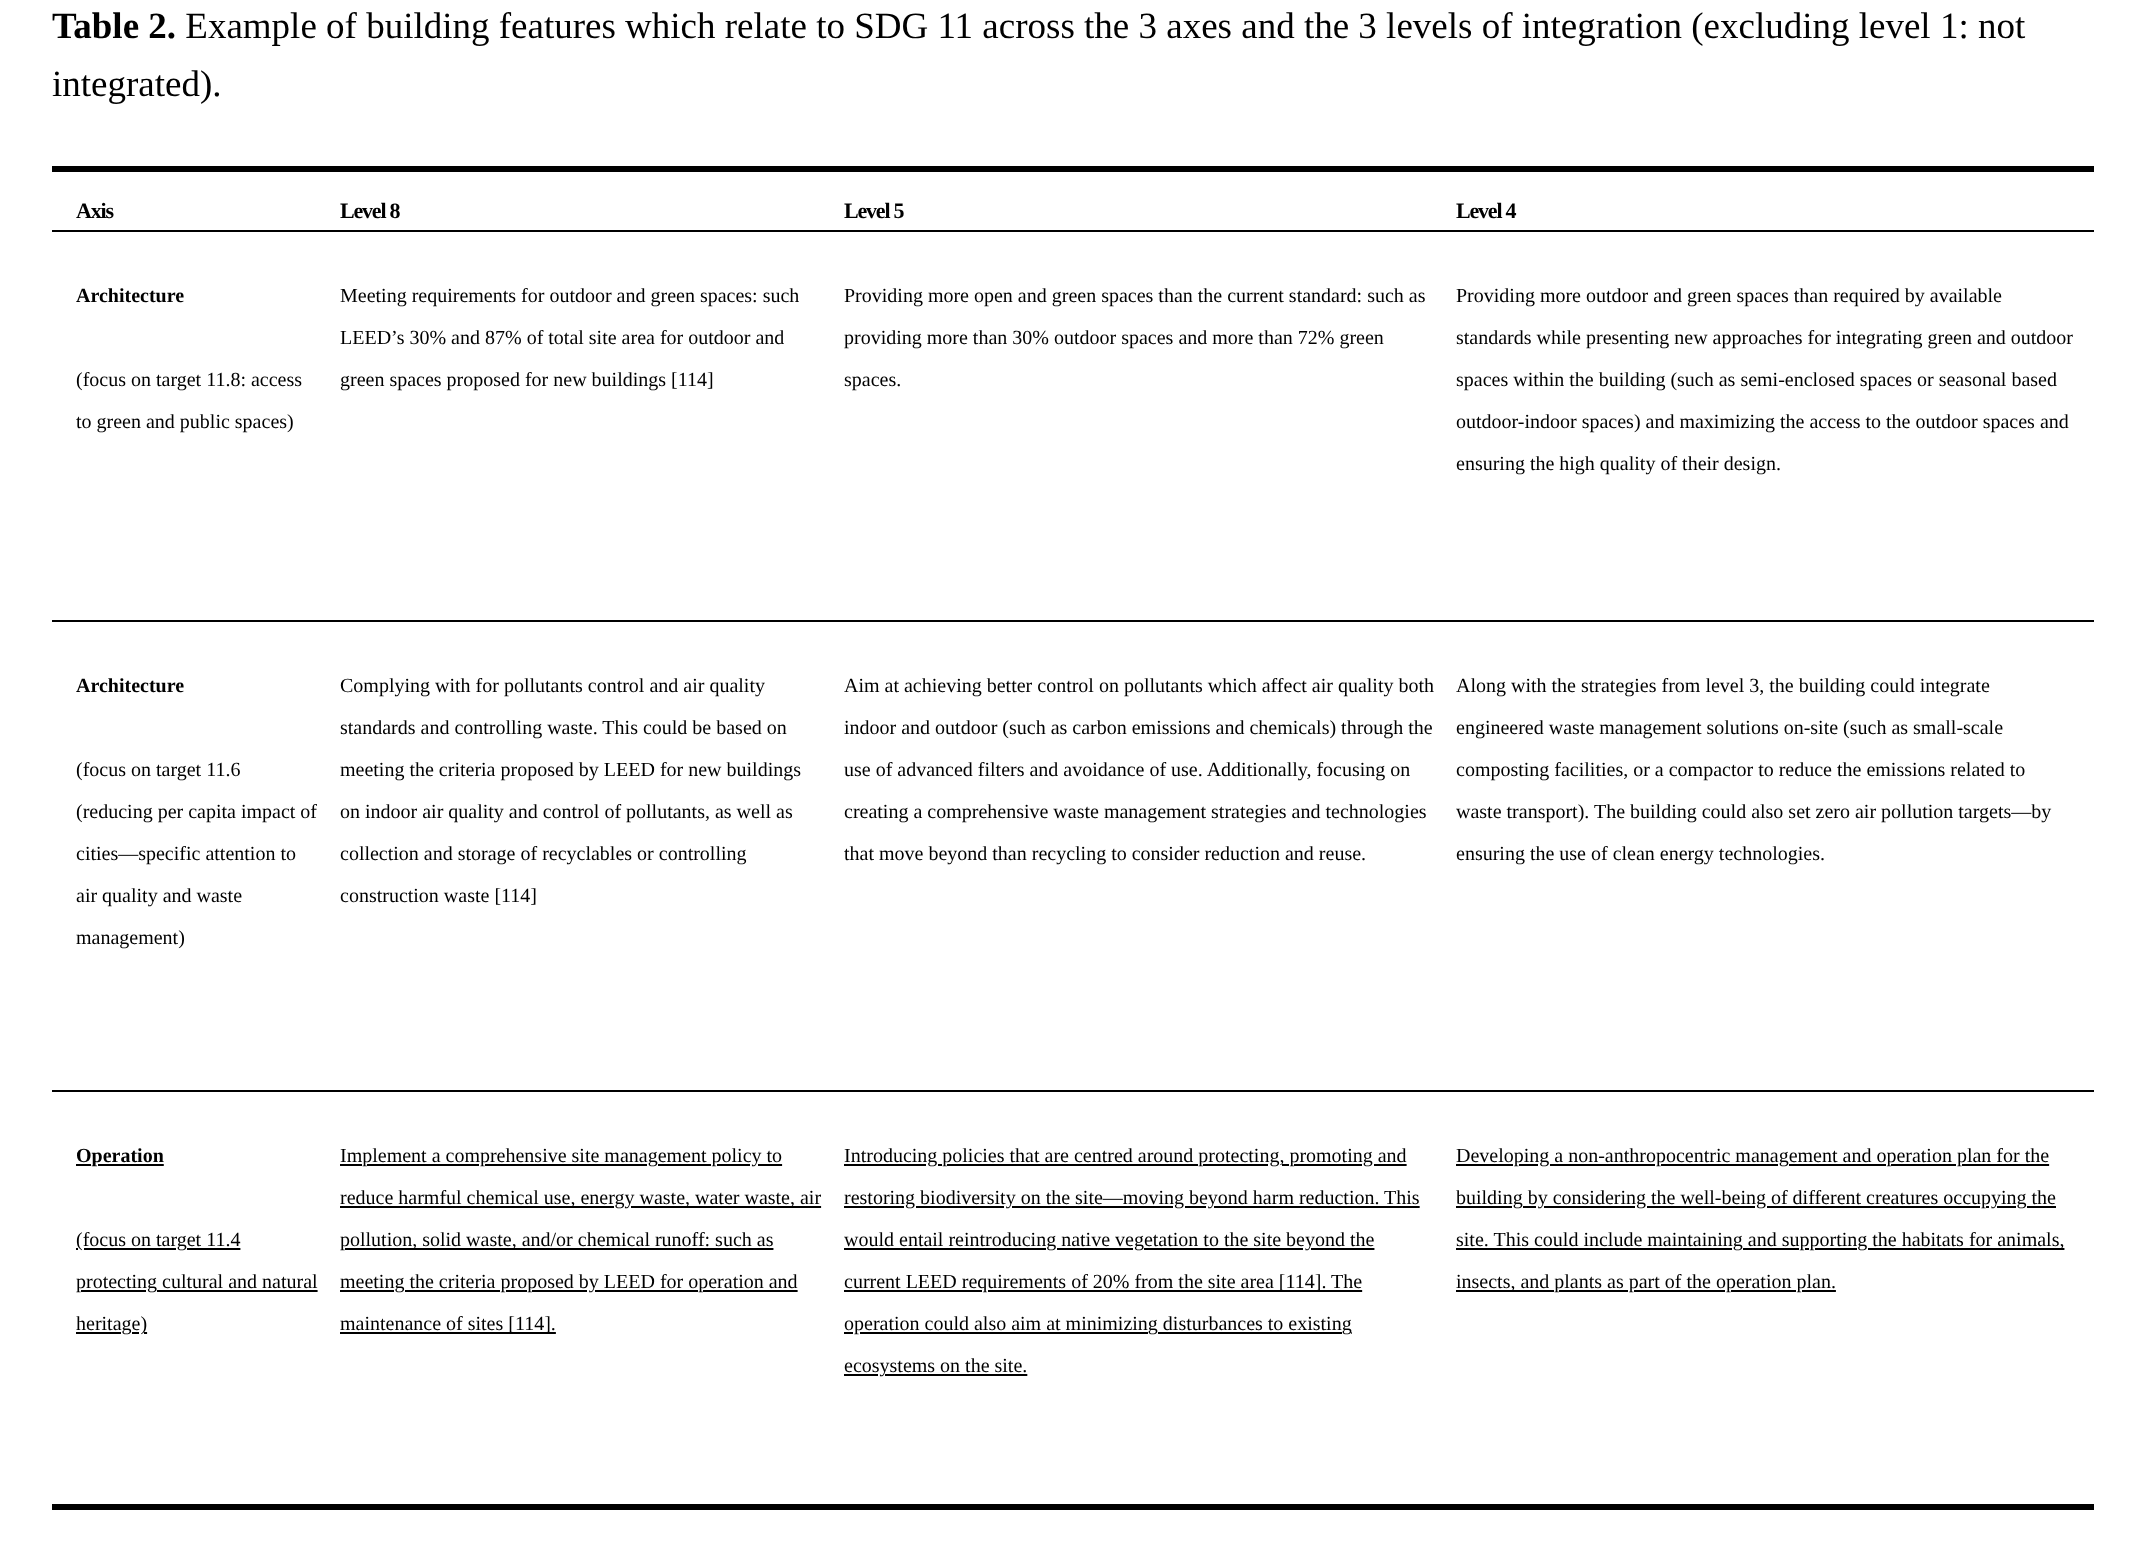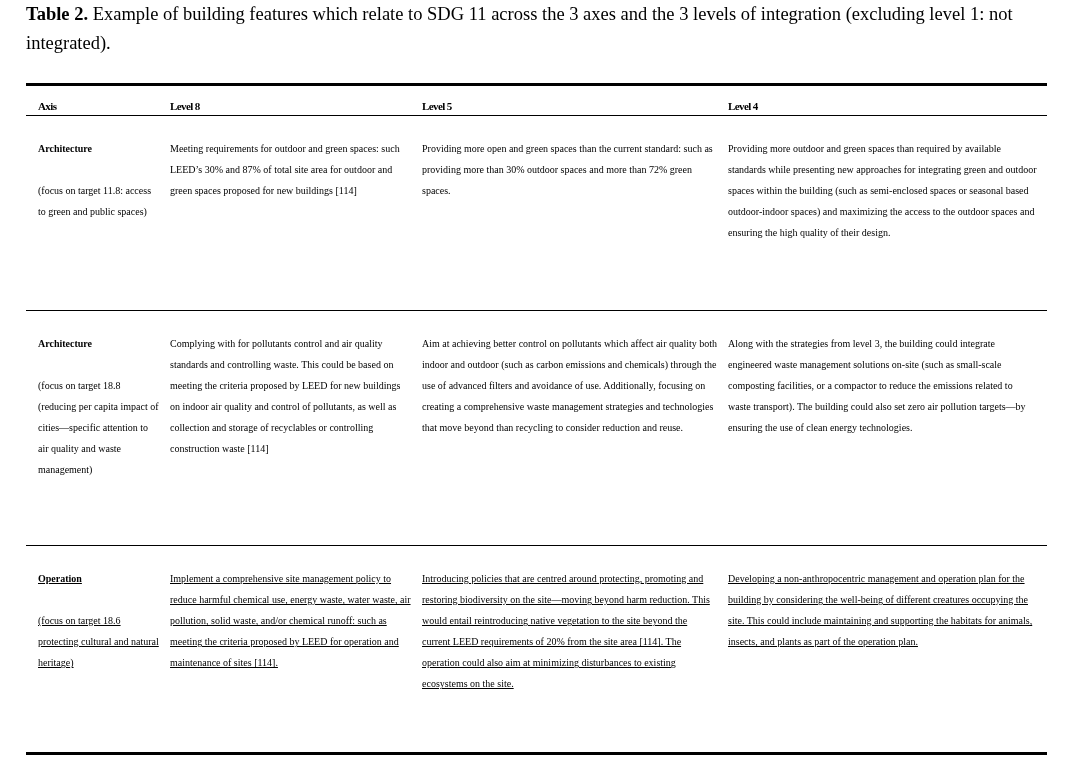--- a/index.html
+++ b/index.html
@@ -69,30 +69,30 @@
           <span class="axis-name">Architecture</span>
           <span class="axis-focus">(focus on target 11.8: access to green and public spaces)</span>
         </td>
         <td>Meeting requirements for outdoor and green spaces: such LEED’s 30% and 87% of total site area for outdoor and green spaces proposed for new buildings [114]</td>
         <td>Providing more open and green spaces than the current standard: such as providing more than 30% outdoor spaces and more than 72% green spaces.</td>
         <td>Providing more outdoor and green spaces than required by available standards while presenting new approaches for integrating green and outdoor spaces within the building (such as semi-enclosed spaces or seasonal based outdoor-indoor spaces) and maximizing the access to the outdoor spaces and ensuring the high quality of their design.</td>
       </tr>
       <tr class="r1">
         <td class="c0">
           <span class="axis-name">Architecture</span>
-          <span class="axis-focus">(focus on target 18.8 (reducing per capita impact of cities—specific attention to air quality and waste management)</span>
+          <span class="axis-focus">(focus on target 11.6 (reducing per capita impact of cities—specific attention to air quality and waste management)</span>
         </td>
         <td>Complying with for pollutants control and air quality standards and controlling waste. This could be based on meeting the criteria proposed by LEED for new buildings on indoor air quality and control of pollutants, as well as collection and storage of recyclables or controlling construction waste [114]</td>
         <td>Aim at achieving better control on pollutants which affect air quality both indoor and outdoor (such as carbon emissions and chemicals) through the use of advanced filters and avoidance of use. Additionally, focusing on creating a comprehensive waste management strategies and technologies that move beyond than recycling to consider reduction and reuse.</td>
         <td>Along with the strategies from level 3, the building could integrate engineered waste management solutions on-site (such as small-scale composting facilities, or a compactor to reduce the emissions related to waste transport). The building could also set zero air pollution targets—by ensuring the use of clean energy technologies.</td>
       </tr>
       <tr class="r2">
         <td class="c0">
           <span class="axis-name">Operation</span>
-          <span class="axis-focus">(focus on target 18.6 protecting cultural and natural heritage)</span>
+          <span class="axis-focus">(focus on target 11.4 protecting cultural and natural heritage)</span>
         </td>
         <td>Implement a comprehensive site management policy to reduce harmful chemical use, energy waste, water waste, air pollution, solid waste, and/or chemical runoff: such as meeting the criteria proposed by LEED for operation and maintenance of sites [114].</td>
         <td>Introducing policies that are centred around protecting, promoting and restoring biodiversity on the site—moving beyond harm reduction. This would entail reintroducing native vegetation to the site beyond the current LEED requirements of 20% from the site area [114]. The operation could also aim at minimizing disturbances to existing ecosystems on the site.</td>
         <td>Developing a non-anthropocentric management and operation plan for the building by considering the well-being of different creatures occupying the site. This could include maintaining and supporting the habitats for animals, insects, and plants as part of the operation plan.</td>
       </tr>
     </tbody>
   </table>
 </div>
 
 </body></html>

